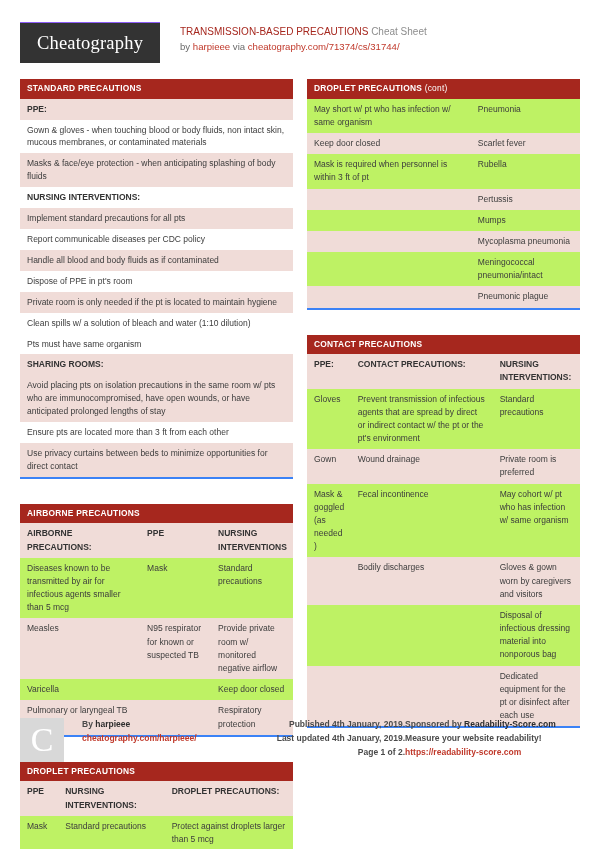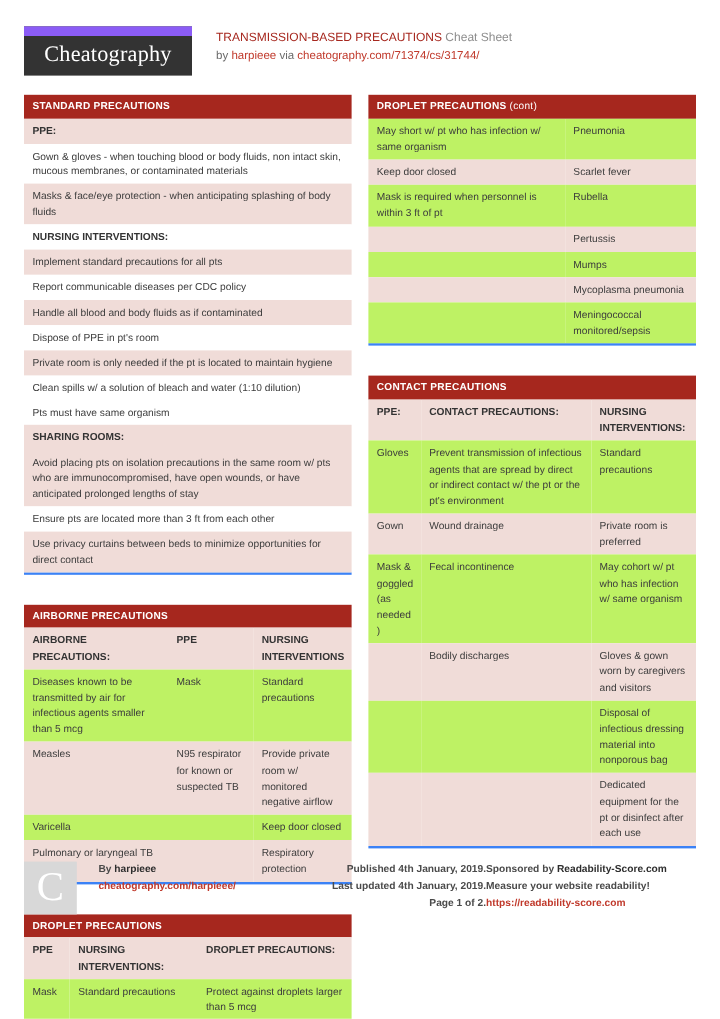--- a/index.html
+++ b/index.html
@@ -25,21 +25,21 @@
   
   .masthead {
     display: flex;
     align-items: flex-start;
     margin-bottom: 16px;
   }
   .logo-box {
     width: 140px;
     height: 41px;
     background: #333333;
-    border-top: 8px solid #8b5cf6;
+    border-top: 1px solid #8b5cf6;
     box-sizing: border-box;
     display: flex;
     align-items: center;
     justify-content: center;
     flex: 0 0 auto;
   }
   .logo-text {
     color: #ffffff;
     font-family: "Liberation Serif", serif;
     font-size: 18.5px;
@@ -329,21 +329,25 @@
             <tr class="plain">
               <td></td>
               <td>Mumps</td>
             </tr>
             <tr class="shade">
               <td></td>
               <td>Mycoplasma pneumonia</td>
             </tr>
             <tr class="plain">
               <td></td>
-              <td>Meningococcal monitored/sepsis</td>
+              <td>Meningococcal pneumonia/intact</td>
+            </tr>
+            <tr class="shade">
+              <td></td>
+              <td>Pneumonic plague</td>
             </tr>
           </tbody>
         </table>
       </div>
 
       <div class="card">
         <div class="card-header">CONTACT PRECAUTIONS</div>
         <table class="t t-con">
           <colgroup>
               <col class="c1">

